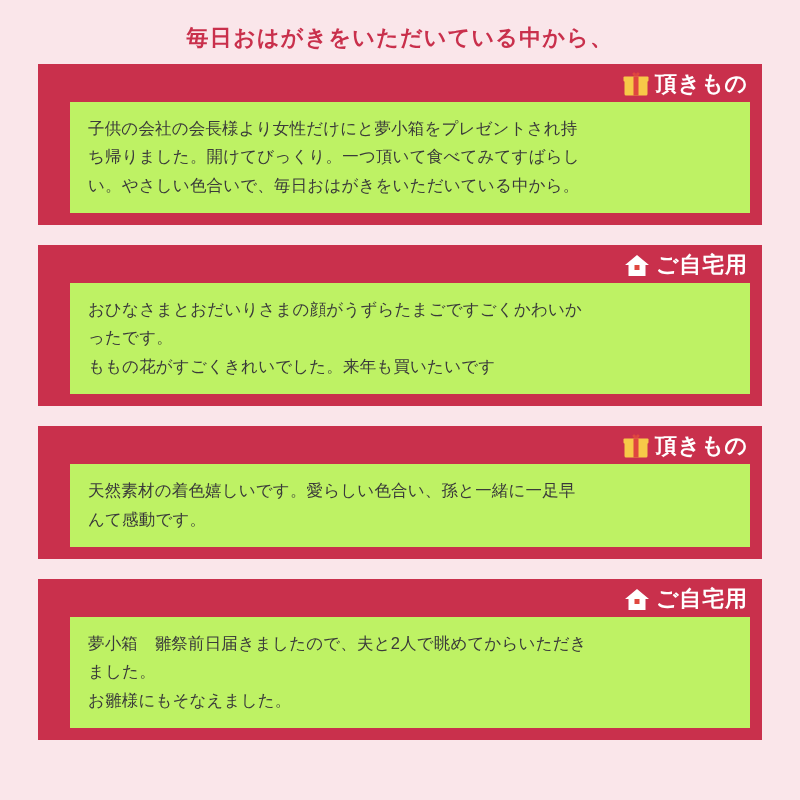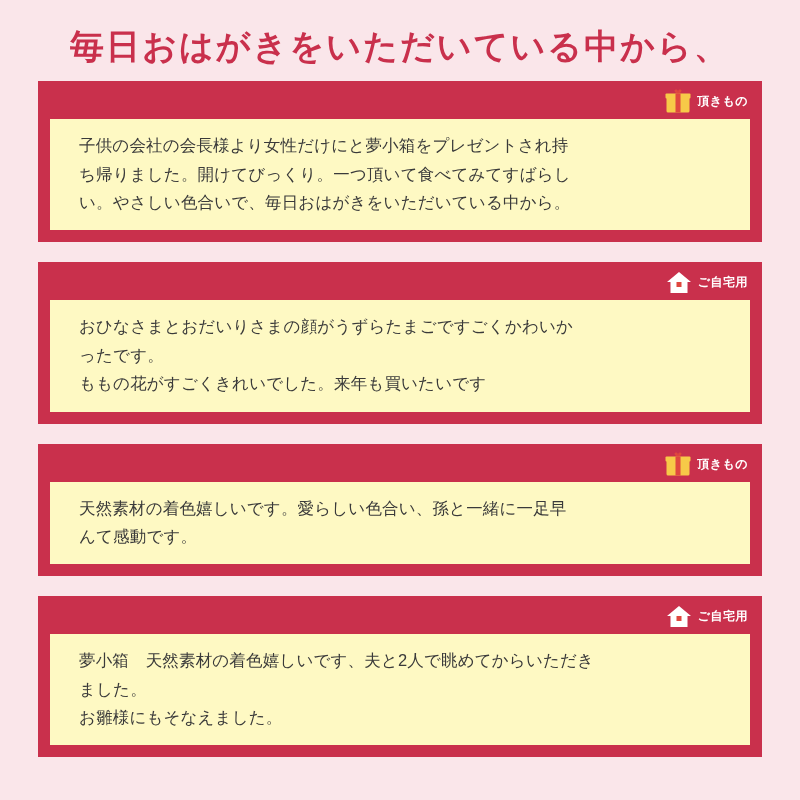--- a/index.html
+++ b/index.html
@@ -15,21 +15,21 @@
   }
   .page {
     position: relative;
     width: 800px;
     height: 800px;
     box-sizing: border-box;
   }
   .heading {
     text-align: center;
     color: #c9304c;
-    font-size: 34px;
+    font-size: 22px;
     line-height: 1.45;
     font-weight: bold;
     letter-spacing: 0.06em;
     padding-top: 22px;
     padding-bottom: 10px;
   }
   .heading .line {
     display: block;
     white-space: nowrap;
   }
@@ -49,38 +49,39 @@
     height: 30px;
   }
   .tag {
     position: absolute;
     right: 2px;
     top: -1px;
     display: flex;
     align-items: center;
     gap: 6px;
     color: #ffffff;
-    font-size: 12px;
+    font-size: 22px;
     font-weight: bold;
     letter-spacing: 0.04em;
     line-height: 1;
   }
   .tag-icon {
     width: 26px;
     height: 26px;
     display: block;
   }
   .body {
-    background: #fef9c3;
+    background: #bef264;
     color: #3a3a3a;
     font-size: 16.5px;
     line-height: 1.72;
     letter-spacing: 0.01em;
-    padding: 12px 14px 14px 29px;
+    padding: 12px 14px 14px 18px;
     box-sizing: border-box;
+    margin-left: 20px;
   }
   .body p {
     margin: 0;
   }
 </style>
 </head>
 <body>
 
 <div class="page">
 
@@ -158,20 +159,20 @@
           <span class="tag-icon">
             <svg viewBox="0 0 26 26" width="26" height="26" aria-hidden="true">
               <path d="M13 3 L25 13 L21.5 13 L21.5 24 L4.5 24 L4.5 13 L1 13 Z" fill="#ffffff"></path>
               <rect x="10.5" y="13" width="5" height="5" fill="#e0473f"></rect>
             </svg>
           </span>
           <span>ご自宅用</span>
         </div>
       </div>
       <div class="body">
-        <p>夢小箱　天然素材の着色嬉しいです、夫と2人で眺めてからいただき</p>
+        <p>夢小箱　雛祭前日届きましたので、夫と2人で眺めてからいただき</p>
         <p>ました。</p>
         <p>お雛様にもそなえました。</p>
       </div>
     </div>
 
   </div>
 </div>
 
 </body></html>

